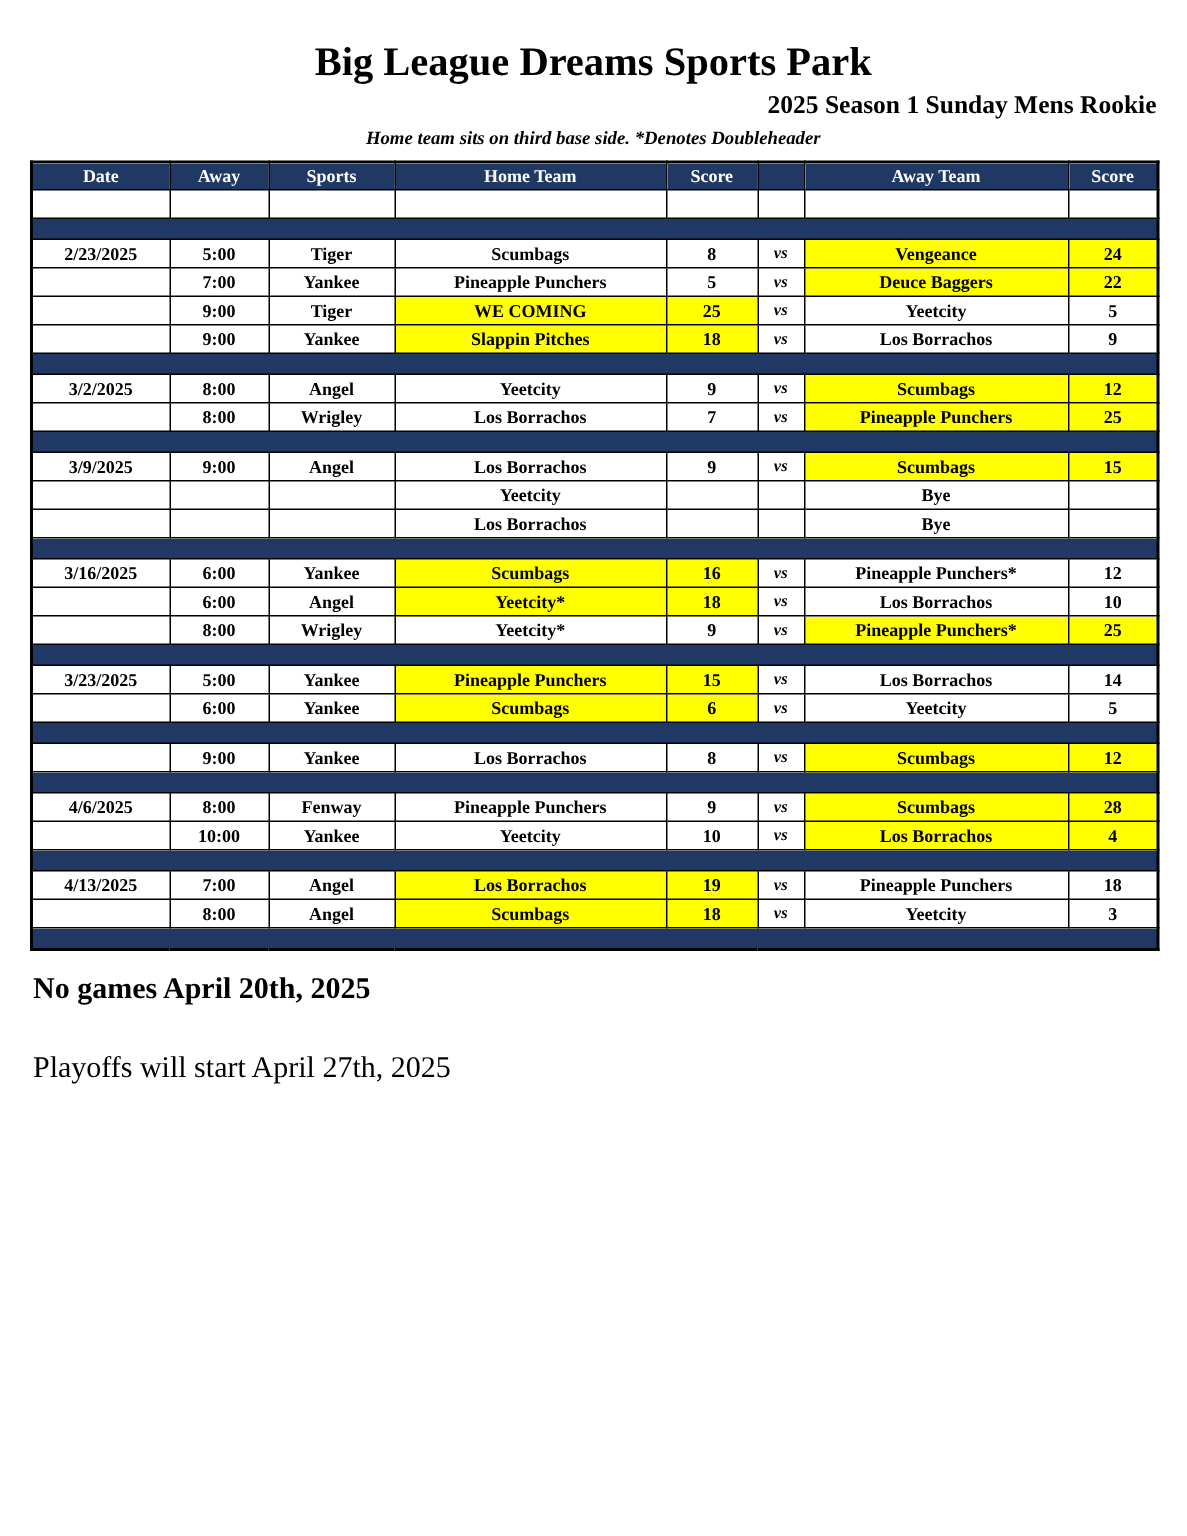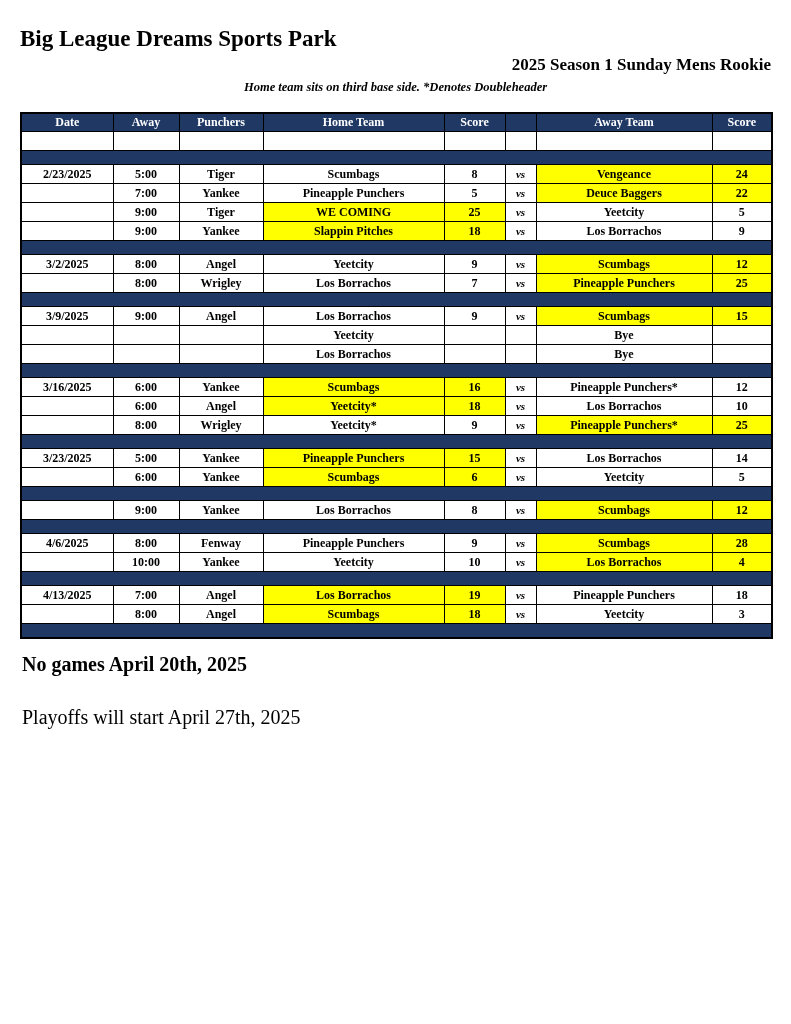--- a/index.html
+++ b/index.html
@@ -11,37 +11,37 @@
     width: 791px;
     height: 1024px;
     font-family: "Liberation Serif", serif;
     color: #000000;
   }
   .page {
     padding: 22px 20px 0 20px;
     box-sizing: border-box;
   }
   .title {
-    font-size: 23px;
-    font-weight: bold;
-    text-align: left;
+    font-size: 27px;
+    font-weight: bold;
+    text-align: center;
     margin: 4px 0 3px 0;
   }
   .subtitle {
     font-size: 17px;
     font-weight: bold;
     text-align: right;
     margin: 0 0 5px 0;
   }
   .note {
     font-size: 12.5px;
     font-weight: bold;
     font-style: italic;
     text-align: center;
-    margin: 0 0 17px 0;
+    margin: 0 0 7px 0;
   }
   table.schedule {
     border-collapse: collapse;
     table-layout: fixed;
     width: 751px;
     border: 2px solid #000;
     margin: 0 auto;
     padding-left: 45px;
   }
   table.schedule th,
@@ -101,21 +101,21 @@
       <col style="width:181px">
       <col style="width:61px">
       <col style="width:31px">
       <col style="width:176px">
       <col style="width:60px">
     </colgroup>
     <thead>
       <tr>
         <th>Date</th>
         <th>Away</th>
-        <th>Punchers</th>
+        <th>Sports</th>
         <th>Home Team</th>
         <th>Score</th>
         <th></th>
         <th>Away Team</th>
         <th>Score</th>
       </tr>
     </thead>
     <tbody id="schedule-body">
         <tr>
           <td></td>

